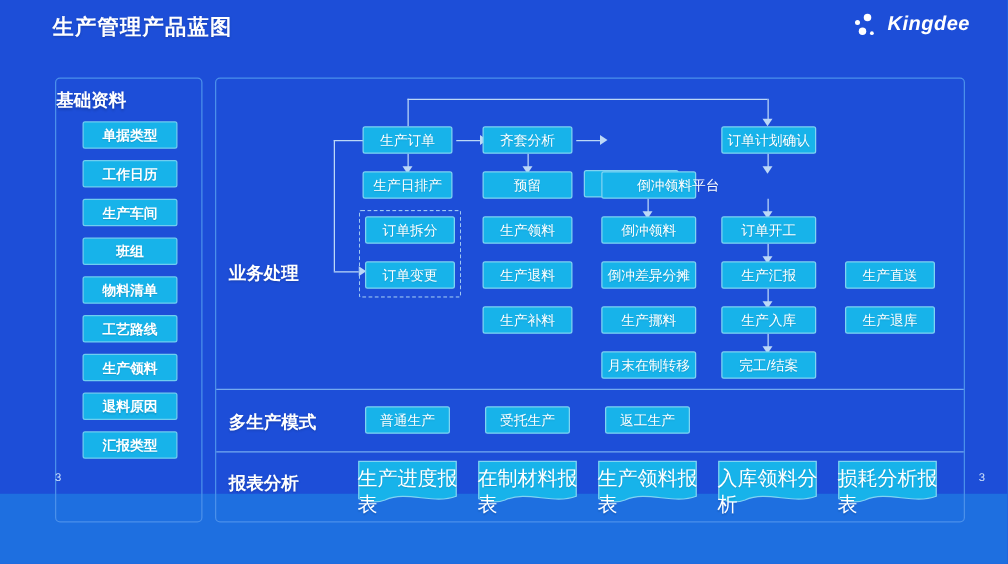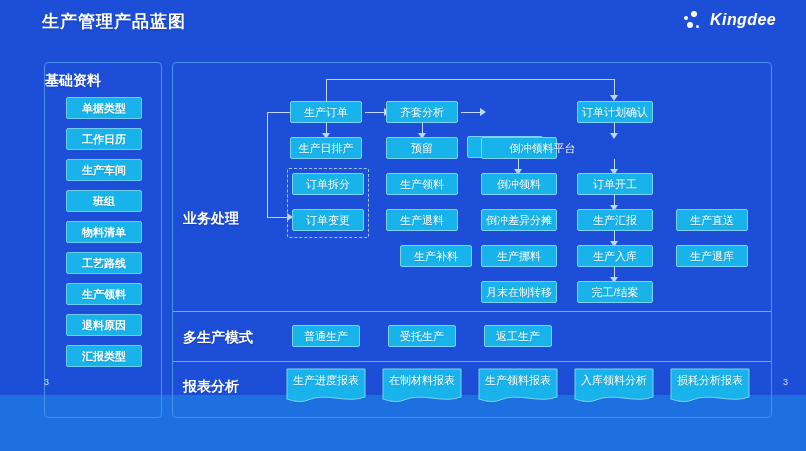--- a/index.html
+++ b/index.html
@@ -106,21 +106,21 @@
     color: #fff; font-size: 11px;
     display: flex; align-items: center; justify-content: center;
     text-shadow: 0 1px 1px rgba(0,0,0,.12);
   }
 
   
   .report { position: absolute; width: 80px; height: 38px; }
   .report svg { position: absolute; left: 0; top: 0; }
   .report span {
     position: absolute; left: 0; top: 5px; width: 80px;
-    text-align: center; color: #ffffff; font-size: 11px;
+    color: #ffffff; font-size: 16px;
     text-shadow: 0 1px 1px rgba(0,0,0,.12);
   }
 
   
   .footer-left, .footer-right {
     position: absolute; bottom: 8px;
     font-size: 9px; color: #cfe2fa;
   }
   .footer-left { left: 44px; }
   .footer-right { right: 18px; }
@@ -207,21 +207,21 @@
 
   <div class="node w72" style="left:290px; top:101px;">生产订单</div>
   <div class="node w72" style="left:290px; top:137px;">生产日排产</div>
   <div class="node w72" style="left:292px; top:173px;">订单拆分</div>
   <div class="node w72" style="left:292px; top:209px;">订单变更</div>
 
   <div class="node w72" style="left:386px; top:101px;">齐套分析</div>
   <div class="node w72" style="left:386px; top:137px;">预留</div>
   <div class="node w72" style="left:386px; top:173px;">生产领料</div>
   <div class="node w72" style="left:386px; top:209px;">生产退料</div>
-  <div class="node w72" style="left:400px; top:245px;text-align:center;">生产补料</div>
+  <div class="node w72" style="left:386px; top:245px;text-align:center;">生产补料</div>
 
   <div class="node w76" style="left:467px; top:101px;margin-top:35px;">发料平台</div>
   <div class="node w76" style="left:481px; top:137px;padding-left:47px;">倒冲领料平台</div>
   <div class="node w76" style="left:481px; top:173px;">倒冲领料</div>
   <div class="node w76" style="left:481px; top:209px;">倒冲差异分摊</div>
   <div class="node w76" style="left:481px; top:245px;">生产挪料</div>
   <div class="node w76" style="left:481px; top:281px;">月末在制转移</div>
 
   <div class="node w76" style="left:577px; top:101px;">订单计划确认</div>
   <div class="node w76" style="left:577px; top:173px;">订单开工</div>

